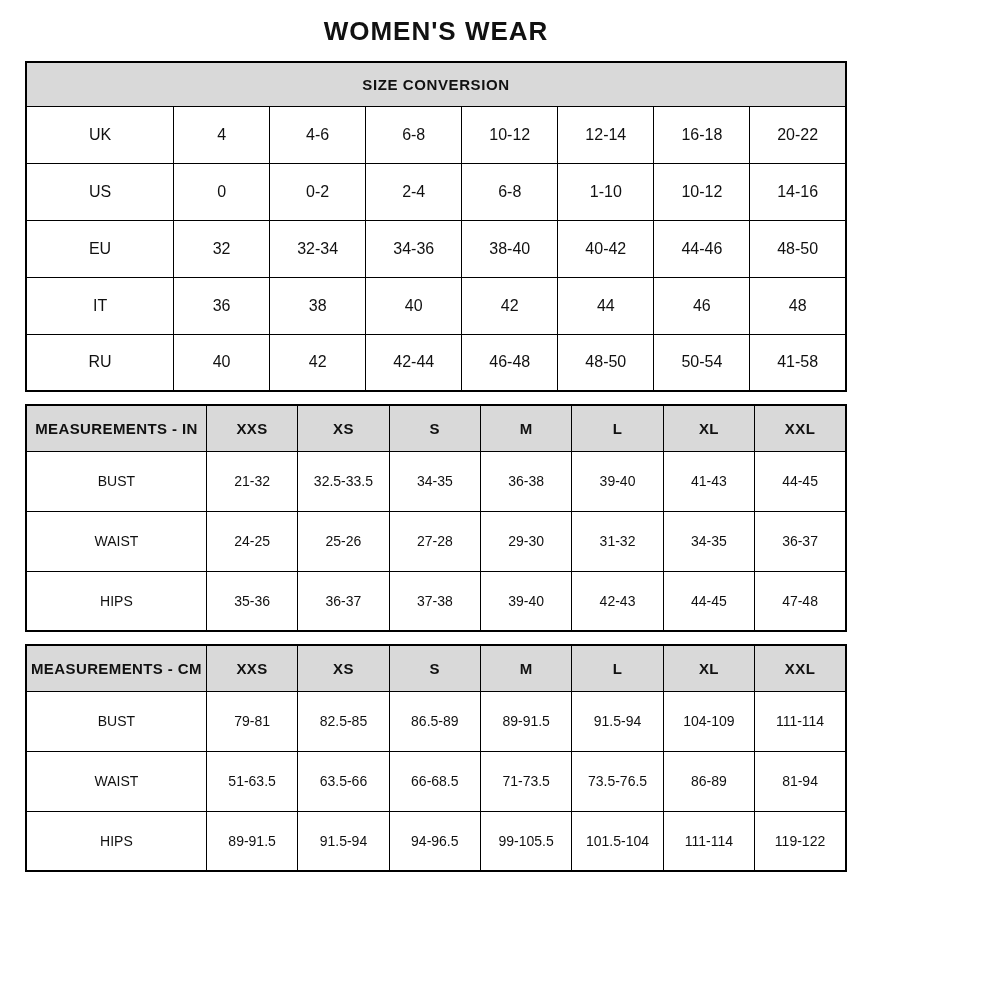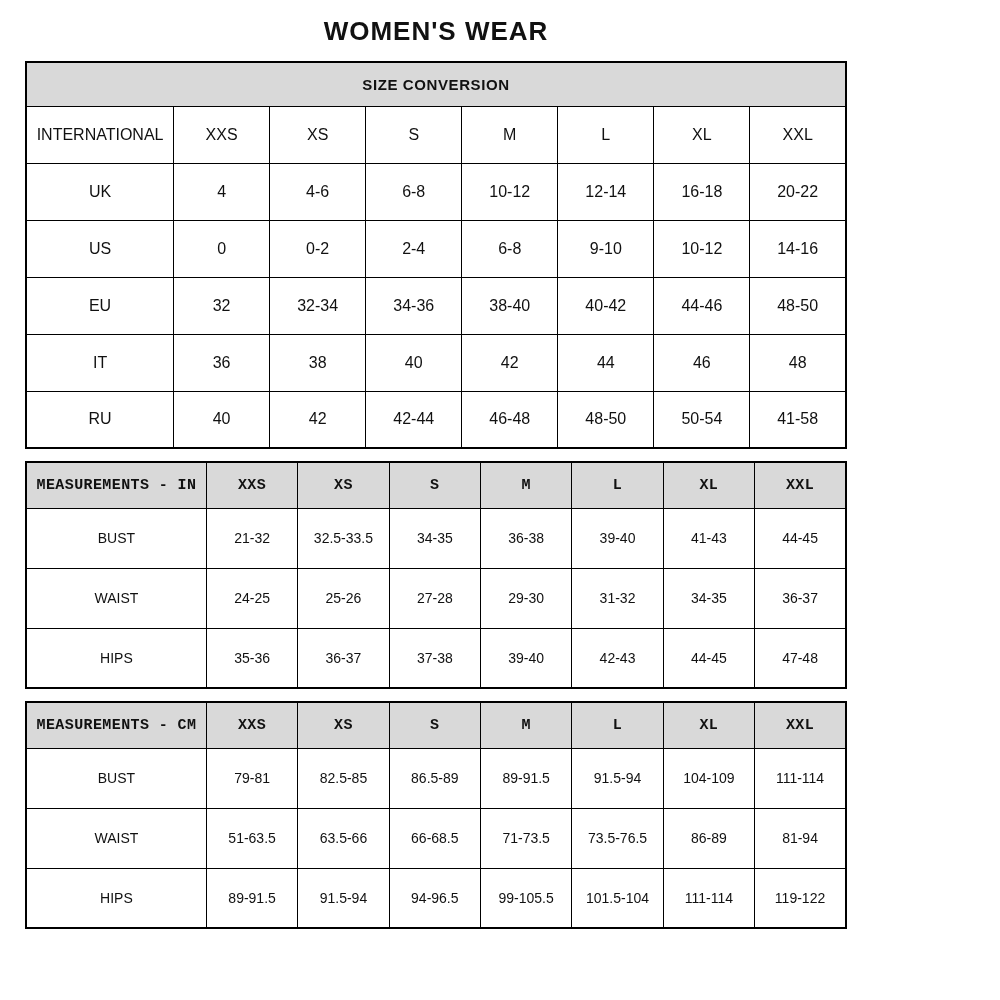--- a/index.html
+++ b/index.html
@@ -48,21 +48,20 @@
   }
   .t1 td { height: 57px; font-size: 16px; }
   
   .t23 { border: 2px solid #000; margin-top: 12px; }
   .t23 th {
     background: #d9d9d9;
     font-weight: bold;
     height: 46px;
     font-size: 15px;
     letter-spacing: 0.4px;
-    font-family: Liberation Mono, monospace;
   }
   .t23 td { height: 60px; font-size: 14px; }
   .t23 td.rowlabel { font-size: 14px; }
 </style>
 </head>
 <body>
 
 <div class="page">
 
   <div class="page-title">WOMEN'S WEAR</div>
@@ -74,48 +73,38 @@
         <col style="width:11.714%">
         <col style="width:11.714%">
       <col style="width:11.714%">
         <col style="width:11.714%">
         <col style="width:11.714%">
         <col style="width:11.714%">
     </colgroup>
     <tbody>
         <tr>
       <td class="caption-cell" colspan="8">SIZE CONVERSION</td>
-    </tr>
-    <tr>
-      <td>INTERNATIONAL</td>
-      <td>XXS</td>
-      <td>XS</td>
-      <td>S</td>
-      <td>M</td>
-      <td>L</td>
-      <td>XL</td>
-      <td>XXL</td>
     </tr>
     <tr>
       <td>UK</td>
       <td>4</td>
       <td>4-6</td>
       <td>6-8</td>
       <td>10-12</td>
       <td>12-14</td>
       <td>16-18</td>
       <td>20-22</td>
     </tr>
     <tr>
       <td>US</td>
       <td>0</td>
       <td>0-2</td>
       <td>2-4</td>
       <td>6-8</td>
-      <td>9-10</td>
+      <td>1-10</td>
       <td>10-12</td>
       <td>14-16</td>
     </tr>
     <tr>
       <td>EU</td>
       <td>32</td>
       <td>32-34</td>
       <td>34-36</td>
       <td>38-40</td>
       <td>40-42</td>

